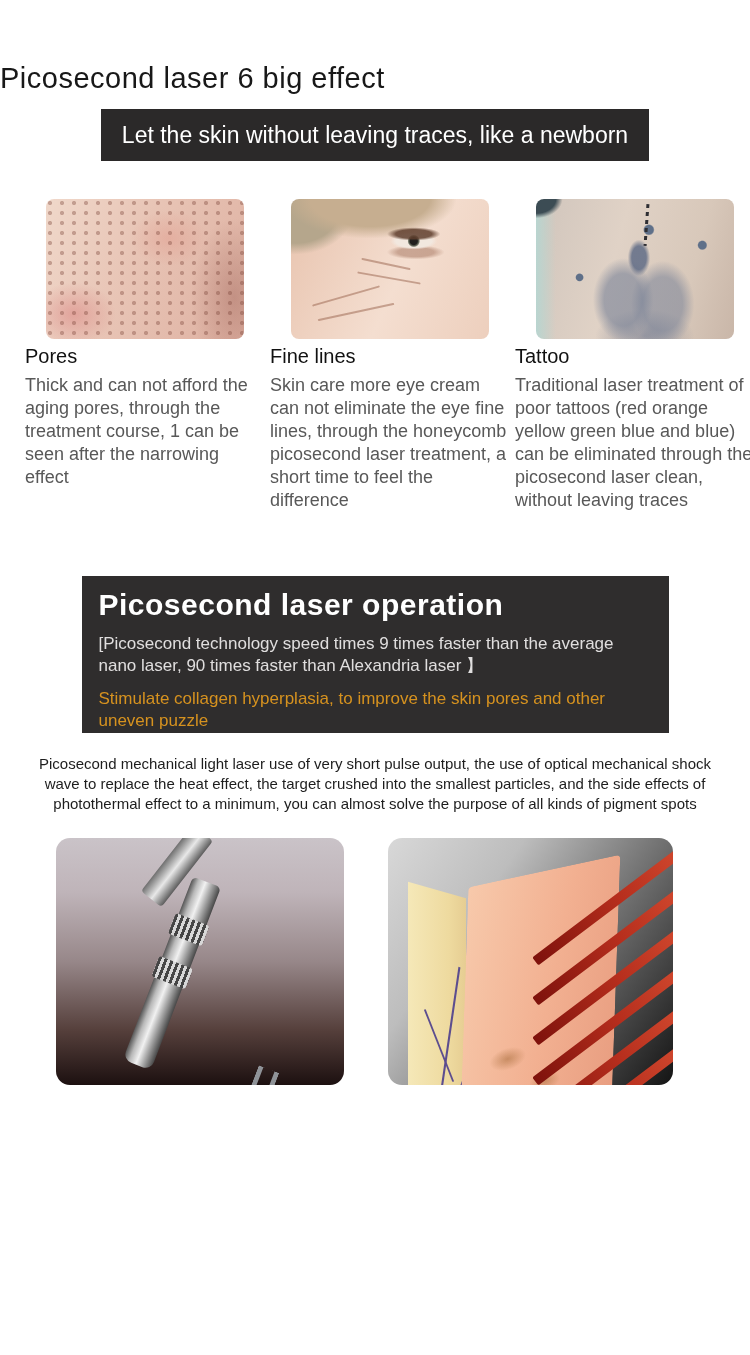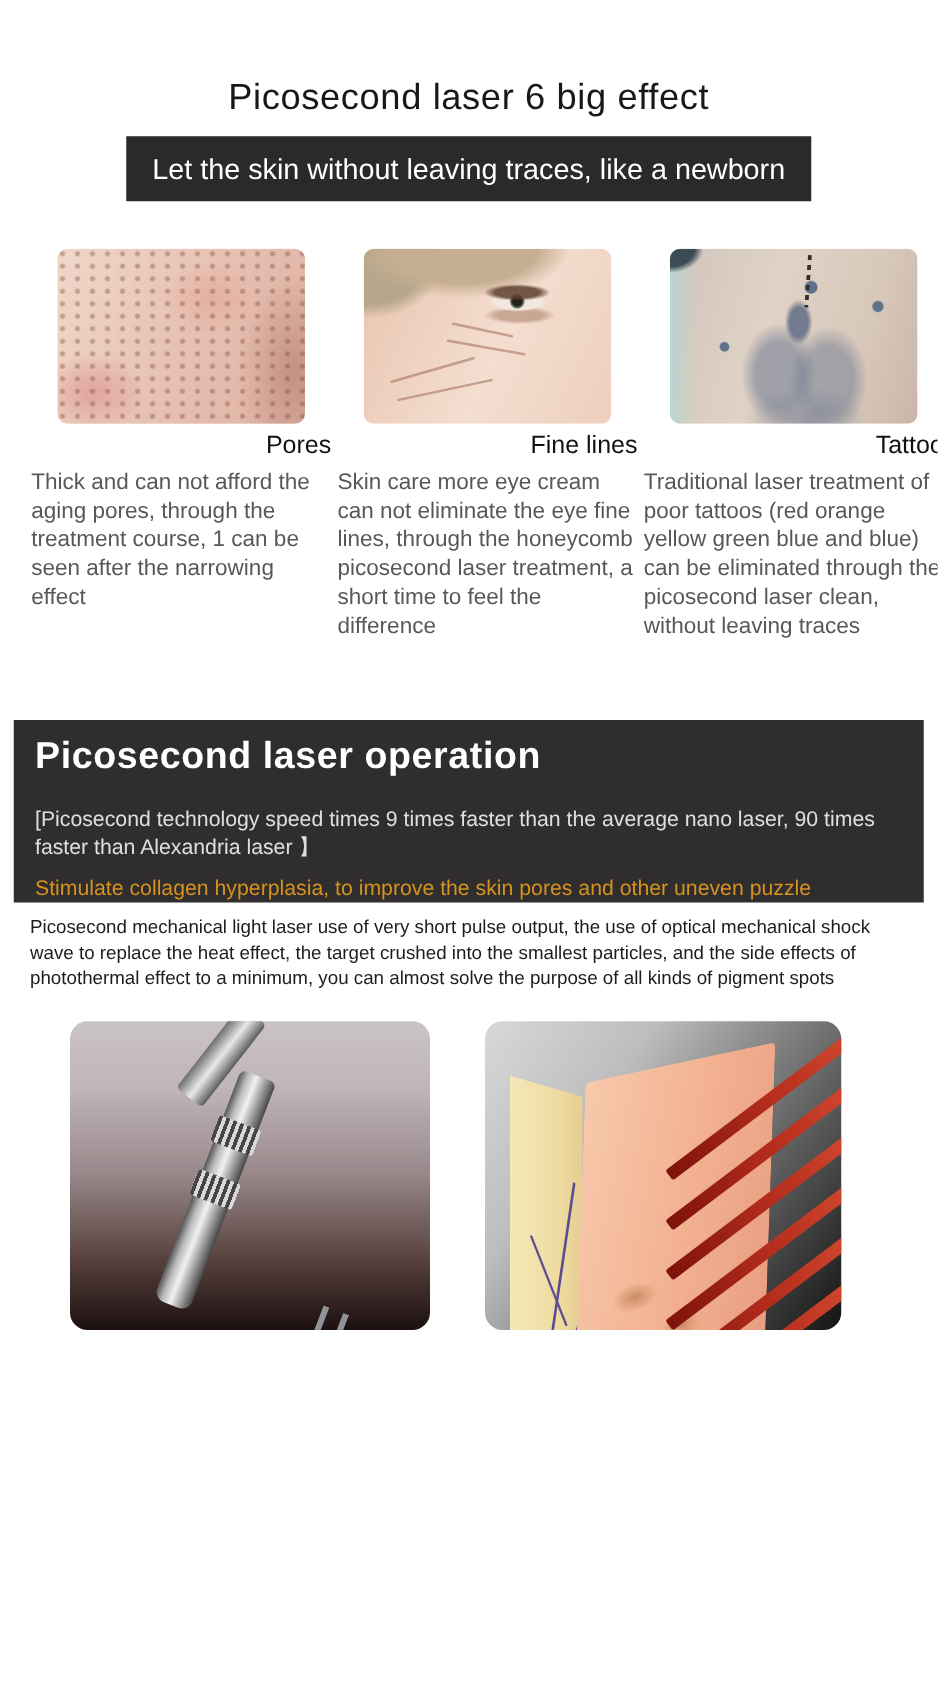--- a/index.html
+++ b/index.html
@@ -6,42 +6,42 @@
   html,body { background:#ffffff; }
   body {
     width: 750px; height: 1355px; overflow: hidden; margin: 0 auto;
     font-family: "Liberation Sans", "DejaVu Sans", sans-serif;
     color: #1b1b1b;
   }
   .page { width: 750px; position: relative; }
 
   
   .page-title {
-    padding-top: 62px; text-align: center;
+    padding-top: 62px; text-align: left;
     font-size: 29px; font-weight: 400; color: #181818; letter-spacing: .5px;
   }
   .banner {
     width: 548px; height: 52px; margin: 14px auto 0; background: #2b2929;
     display: flex; align-items: center; justify-content: center;
   }
   .banner span { color: #fff; font-size: 23px; font-weight: normal; white-space: nowrap; }
 
   
   .effects-grid {
     margin-top: 38px; padding: 0 25px;
     display: grid; grid-template-columns: repeat(3, 240px);
     column-gap: 5px; row-gap: 18px;
   }
   .effect-card { width: 240px; }
   .effect-image {
     width: 198px; height: 140px; border-radius: 8px; margin: 0 auto;
     position: relative; overflow: hidden;
   }
   .effect-title {
-    text-align: right; font-size: 20px; font-weight: 400; color: #111;
+    text-align: left; font-size: 20px; font-weight: 400; color: #111;
     margin-top: 6px; line-height: 1.15;
   }
   .effect-desc {
     margin-top: 6px; font-size: 18px; line-height: 1.28; color: #585858;
   }
 
   
   .img-pores{
     background-color:#e5c0b2;
     background-image:
@@ -141,35 +141,35 @@
       linear-gradient(90deg, #b9d5d0 0%, rgba(185,213,208,0) 10%),
       linear-gradient(105deg,#d0c5bc 0%,#e0d2c6 40%,#d8c8ba 75%,#c9b6a8 100%);
   }
   .script{
     position:absolute;left:55%;top:5px;width:3px;height:42px;
     background:repeating-linear-gradient(180deg,#2e2e33 0 4px,transparent 4px 8px);transform:rotate(4deg);
   }
 
   
   .operation {
-    width: 728px; margin: 64px auto 0; background: #2f2d2d;
+    width: 587px; margin: 64px auto 0; background: #2f2d2d;
     padding: 12px 17px 0;
   }
   .operation h2 {
     color: #ffffff; font-size: 30px; font-weight: bold; line-height: 1.1; letter-spacing: .5px;
   }
   .op-white {
-    margin-top: 24px; color: #e0dede; font-size: 17px; line-height: 1.3; font-weight: 400;
+    margin-top: 12px; color: #e0dede; font-size: 17px; line-height: 1.3; font-weight: 400;
   }
   .op-orange { margin-top: 11px; }
   .op-orange p { color: #d6921f; font-size: 17px; line-height: 1.3; }
 
   
   .body-paragraph {
-    width: 702px; margin: 10px auto 0; font-size: 15px; line-height: 1.35; color: #1d1d1d;
+    width: 702px; margin: 21px auto 0; font-size: 15px; line-height: 1.35; color: #1d1d1d; text-align: center;
   }
 
   
   .bottom-row { margin: 24px 0 0 56px; display: flex; gap: 44px; }
   .bottom-image { height: 247px; border-radius: 14px; position: relative; overflow: hidden; }
   .img-handpiece {
     width: 288px;
     background: linear-gradient(180deg,#cac3c8 0%,#bfb4b9 22%,#978789 50%,#553f3b 78%,#1c1010 100%);
   }
   .pen-arm{

